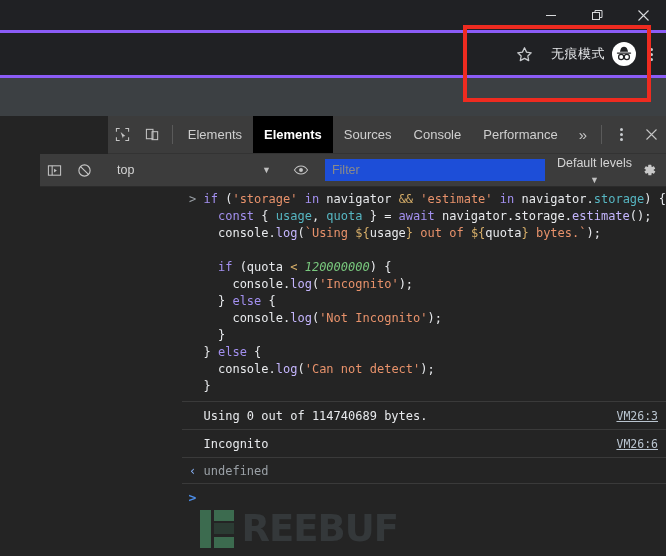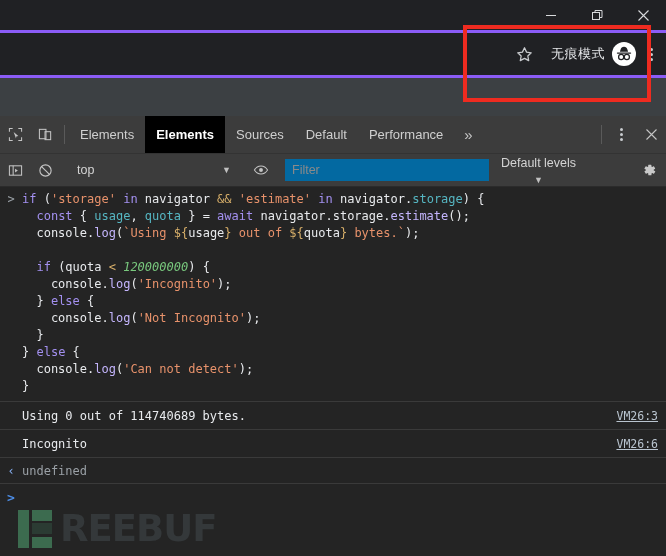--- a/index.html
+++ b/index.html
@@ -98,20 +98,21 @@
     pointer-events: none;
   }
 
   
   .devtools {
     background: #242424;
     height: 440px;
     display: flex;
     flex-direction: column;
     position: relative;
+    align-items: flex-end;
   }
   .dt-tabbar {
     height: 38px;
     background: #3c3c3c;
     display: flex;
     align-items: stretch;
     border-bottom: 1px solid #333;
   }
   .dt-iconbtn {
     width: 30px;
@@ -161,23 +162,23 @@
     width: 168px;
     height: 22px;
     padding: 0 6px 0 8px;
     color: #d4d4d4;
     font-size: 12.5px;
     gap: 32px;
   }
   .ctx-select .cname { flex: 1; }
   .caret { font-size: 9px; color: #c0c0c0; }
   .filter-input {
-    width: 204px;
+    width: 220px;
     height: 22px;
-    background: #0369a1;
+    background: #1d4ed8;
     border: none;
     color: #bdbdbd;
     font-size: 12.5px;
     padding: 0 7px;
     font-family: "Liberation Sans", sans-serif;
   }
   .filter-input::placeholder { color: #8a8a8a; }
   .levels {
     display: flex; align-items: center; gap: 5px;
     margin-left: 12px;
@@ -365,21 +366,21 @@
       <svg width="15" height="15" viewBox="0 0 16 16" fill="none" stroke="currentColor" stroke-width="1.1">
         <rect x="1.5" y="2.5" width="7" height="10"></rect>
         <rect x="7.5" y="5" width="6" height="8.5"></rect>
       </svg>
     </div>
     <div class="dt-sep"></div>
 
     <div class="dt-tab">Elements</div>
     <div class="dt-tab active">Elements</div>
     <div class="dt-tab">Sources</div>
-    <div class="dt-tab">Default</div>
+    <div class="dt-tab">Console</div>
     <div class="dt-tab">Performance</div>
     <div class="dt-more">»</div>
 
     <div class="dt-spacer"></div>
     <div class="dt-sep"></div>
     <div class="dt-close">
       <span class="dot3">
           <i></i>
           <i></i>
           <i></i>

